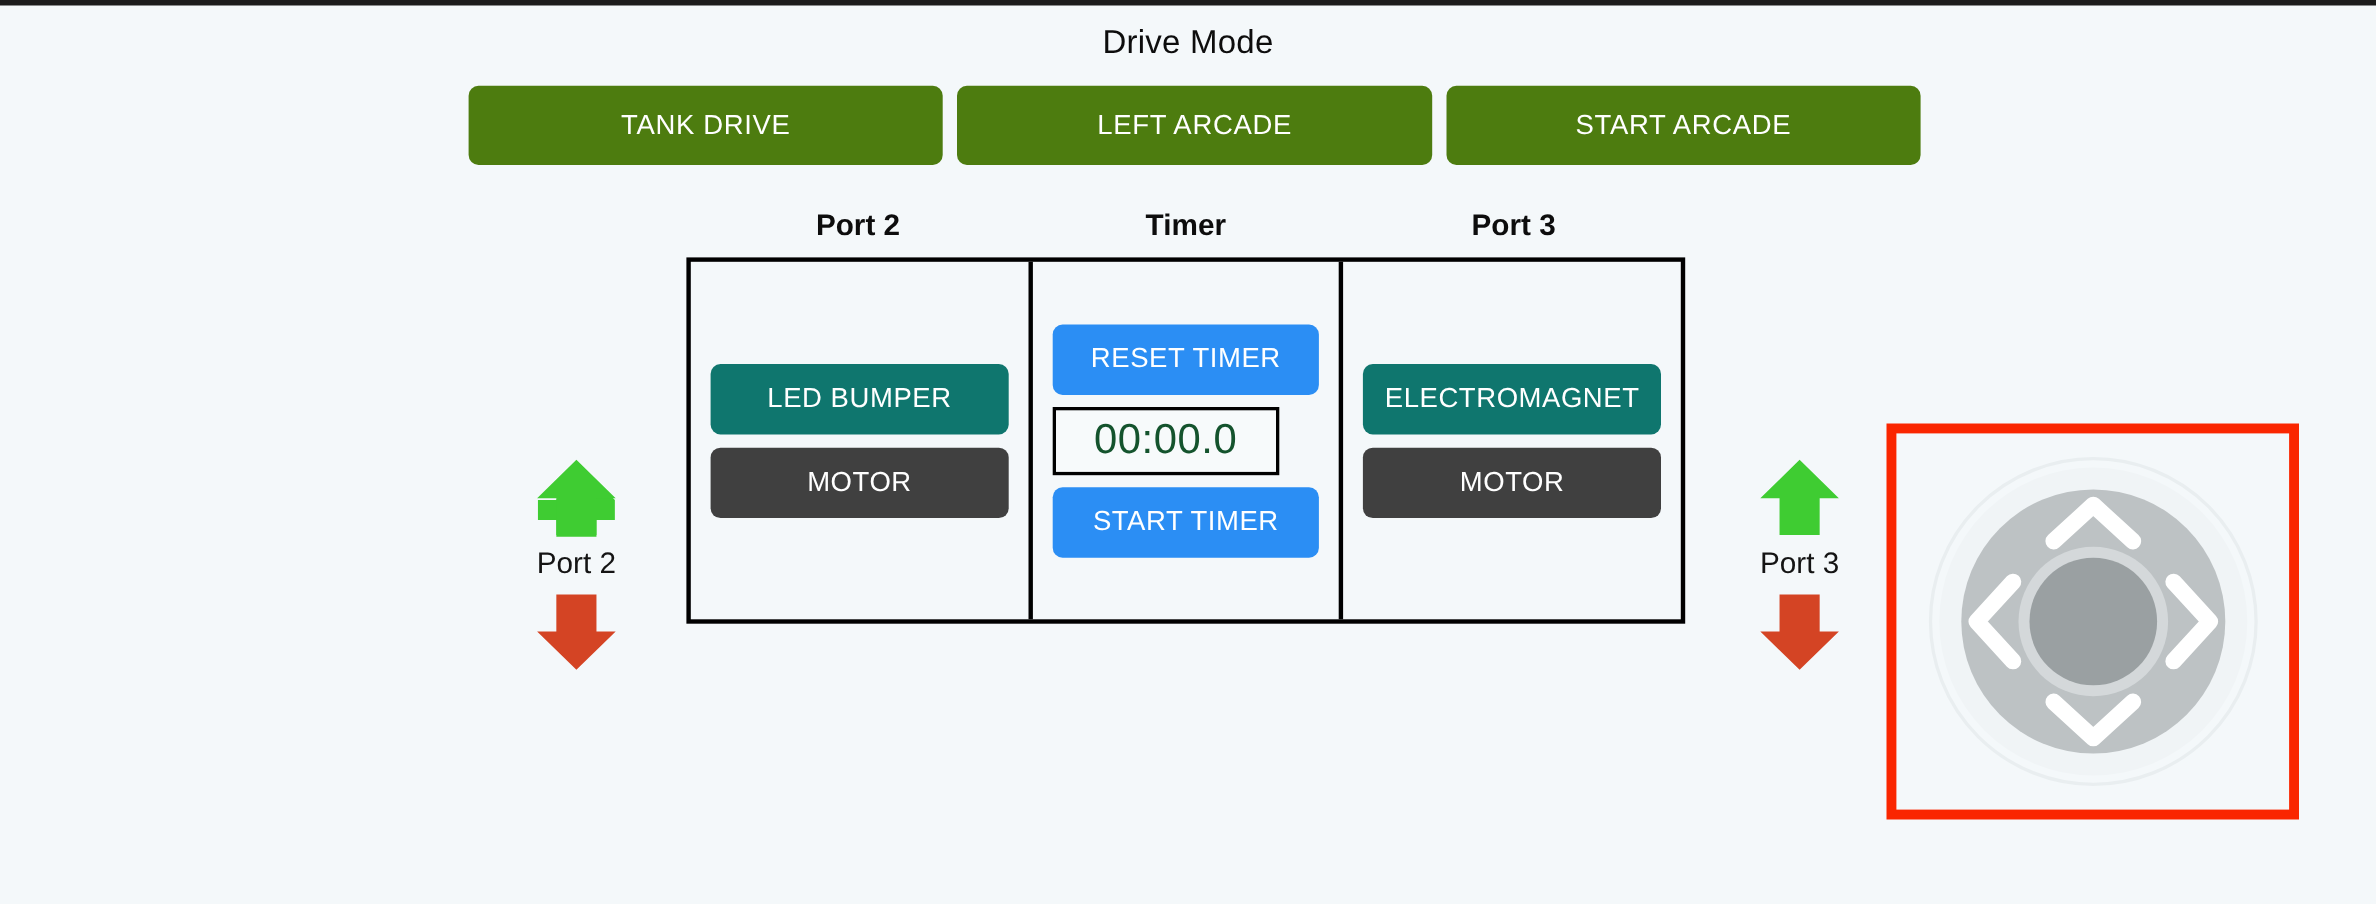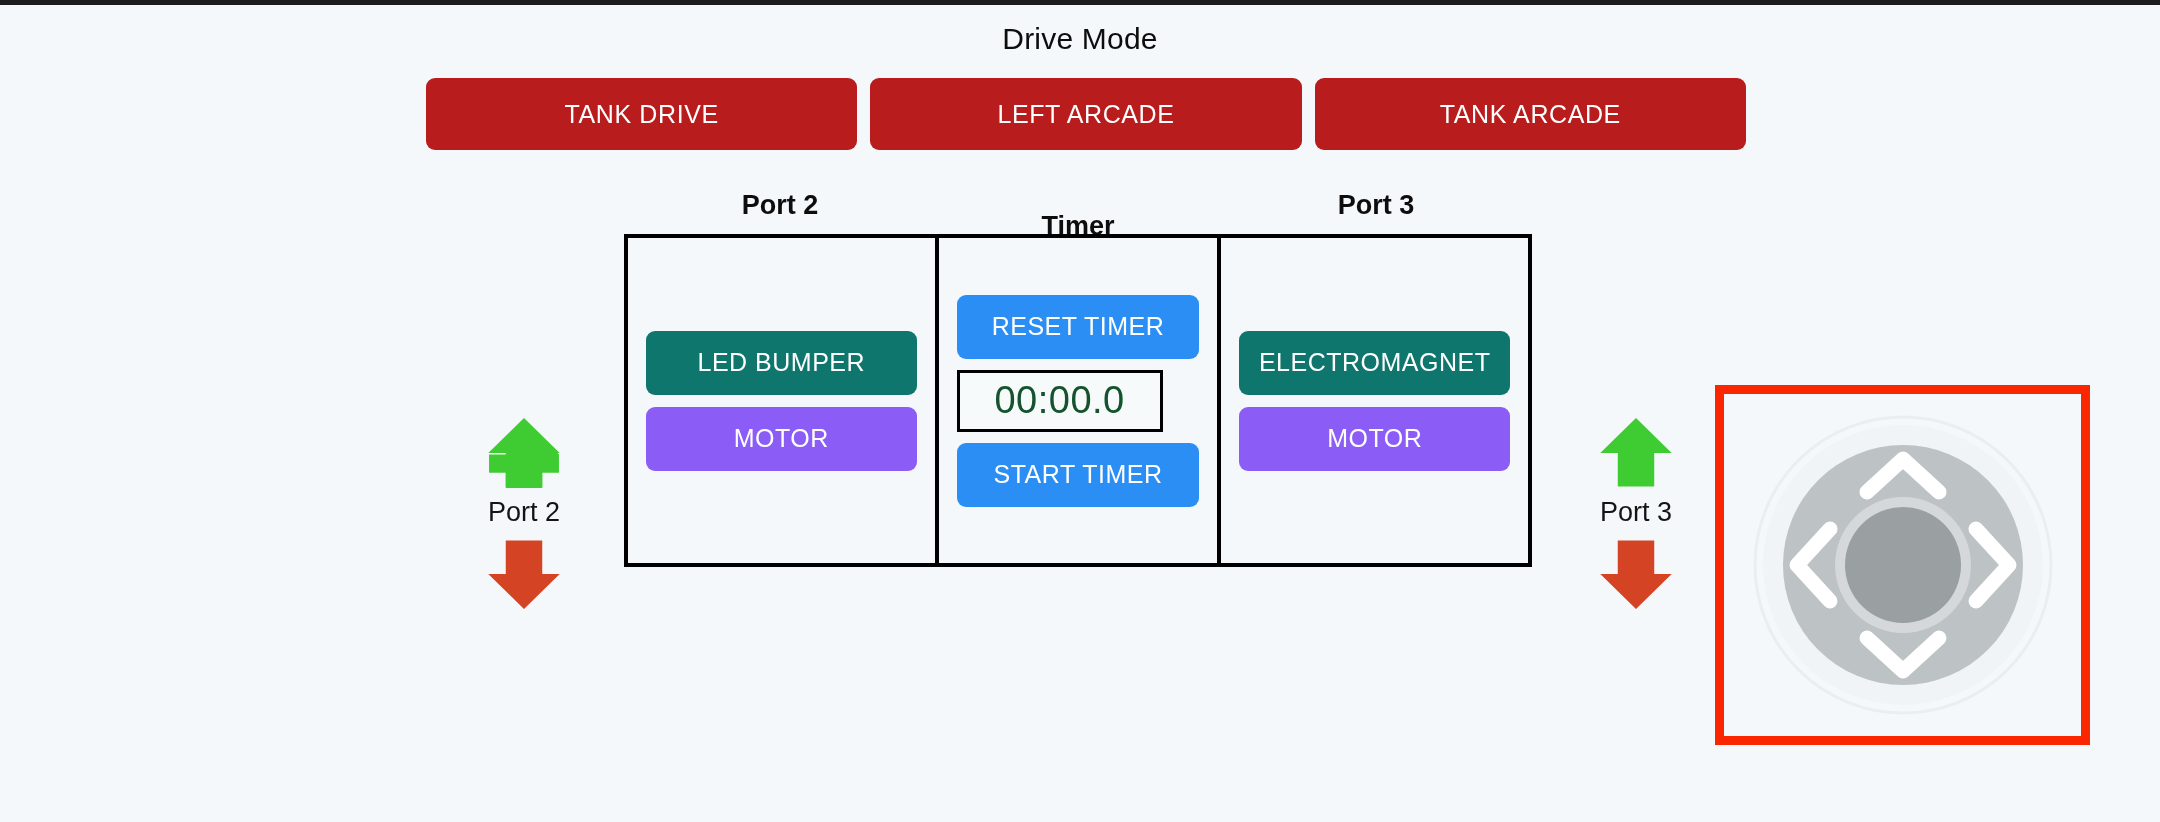--- a/index.html
+++ b/index.html
@@ -44,21 +44,21 @@
     left: 426px;
     width: 1320px;
     display: flex;
     gap: 13px;
   }
   .mode-btn {
     flex: 1 1 0;
     height: 72px;
     border: none;
     border-radius: 9px;
-    background: #b91c1c;
+    background: #4d7c0f;
     color: #ffffff;
     font-size: 25px;
     font-family: "Liberation Sans", sans-serif;
     letter-spacing: 0.6px;
     display: flex;
     align-items: center;
     justify-content: center;
     cursor: pointer;
     padding: 0;
   }
@@ -74,21 +74,21 @@
     width: 908px;
     display: flex;
   }
   .panel-header {
     text-align: center;
     font-size: 27px;
     font-weight: bold;
     color: #0d0d0d;
   }
   .ph-left   { width: 312px; }
-  .ph-center { width: 284px; margin-top: 21px; }
+  .ph-center { width: 284px; }
   .ph-right  { width: 312px; }
 
   
   .panel-group {
     position: absolute;
     top: 234px;
     left: 624px;
     width: 908px;
     height: 333px;
     display: flex;
@@ -118,21 +118,21 @@
     font-size: 25px;
     font-family: "Liberation Sans", sans-serif;
     letter-spacing: 0.5px;
     display: flex;
     align-items: center;
     justify-content: center;
     cursor: pointer;
     padding: 0;
   }
   .device-btn.on  { background: #0f766e; }
-  .device-btn.off { background: #8b5cf6; }
+  .device-btn.off { background: #404040; }
   .device-gap { height: 12px; }
 
   
   .timer-btn {
     width: 100%;
     max-width: 256px;
     height: 64px;
     border: none;
     border-radius: 9px;
     background: #2b8ef4;
@@ -198,21 +198,21 @@
 </head>
 <body>
 
 <div class="top-bar"></div>
 
 <div class="drive-mode-title">Drive Mode</div>
 
 <div class="mode-row">
   <button class="mode-btn">TANK DRIVE</button>
   <button class="mode-btn">LEFT ARCADE</button>
-  <button class="mode-btn">TANK ARCADE</button>
+  <button class="mode-btn">START ARCADE</button>
 </div>
 
 <div class="panel-headers">
   <div class="panel-header ph-left">Port 2</div>
   <div class="panel-header ph-center">Timer</div>
   <div class="panel-header ph-right">Port 3</div>
 </div>
 
 <div class="panel-group">
 

